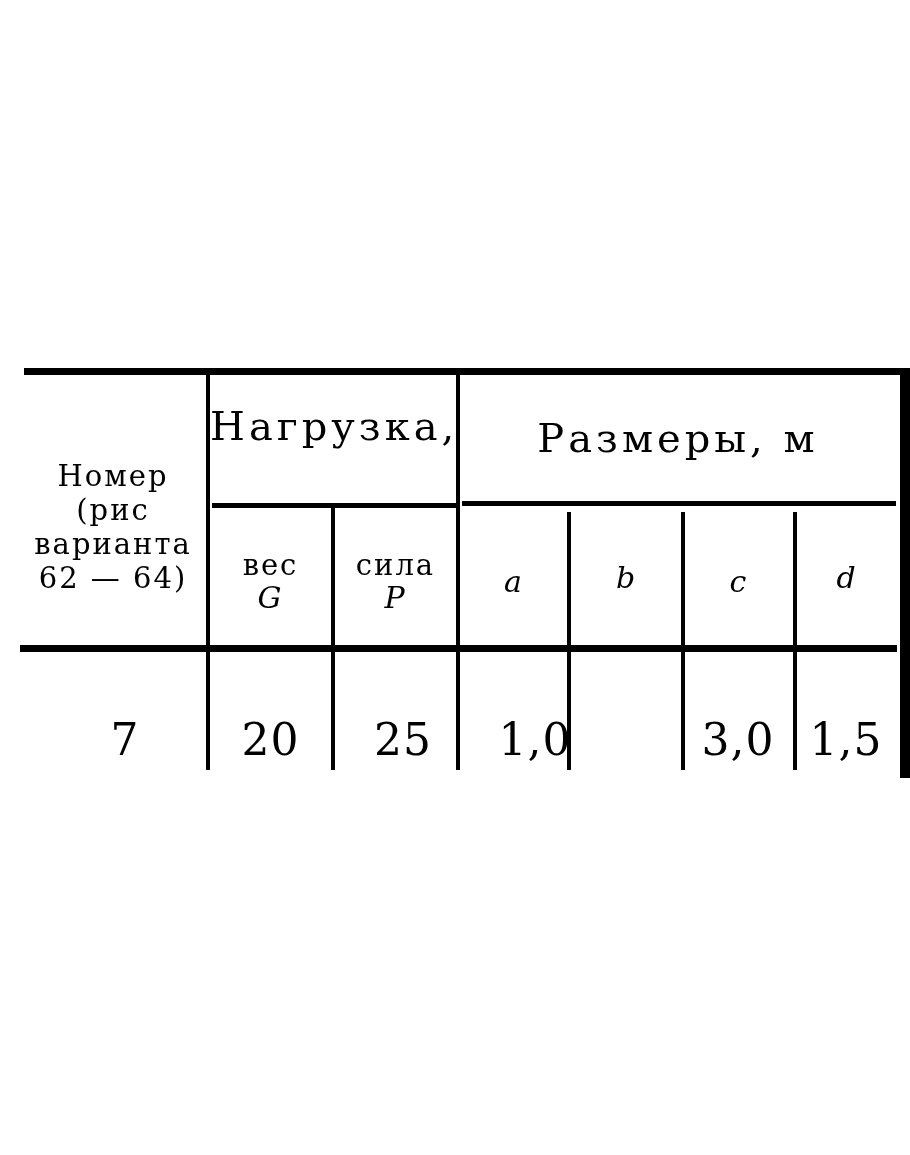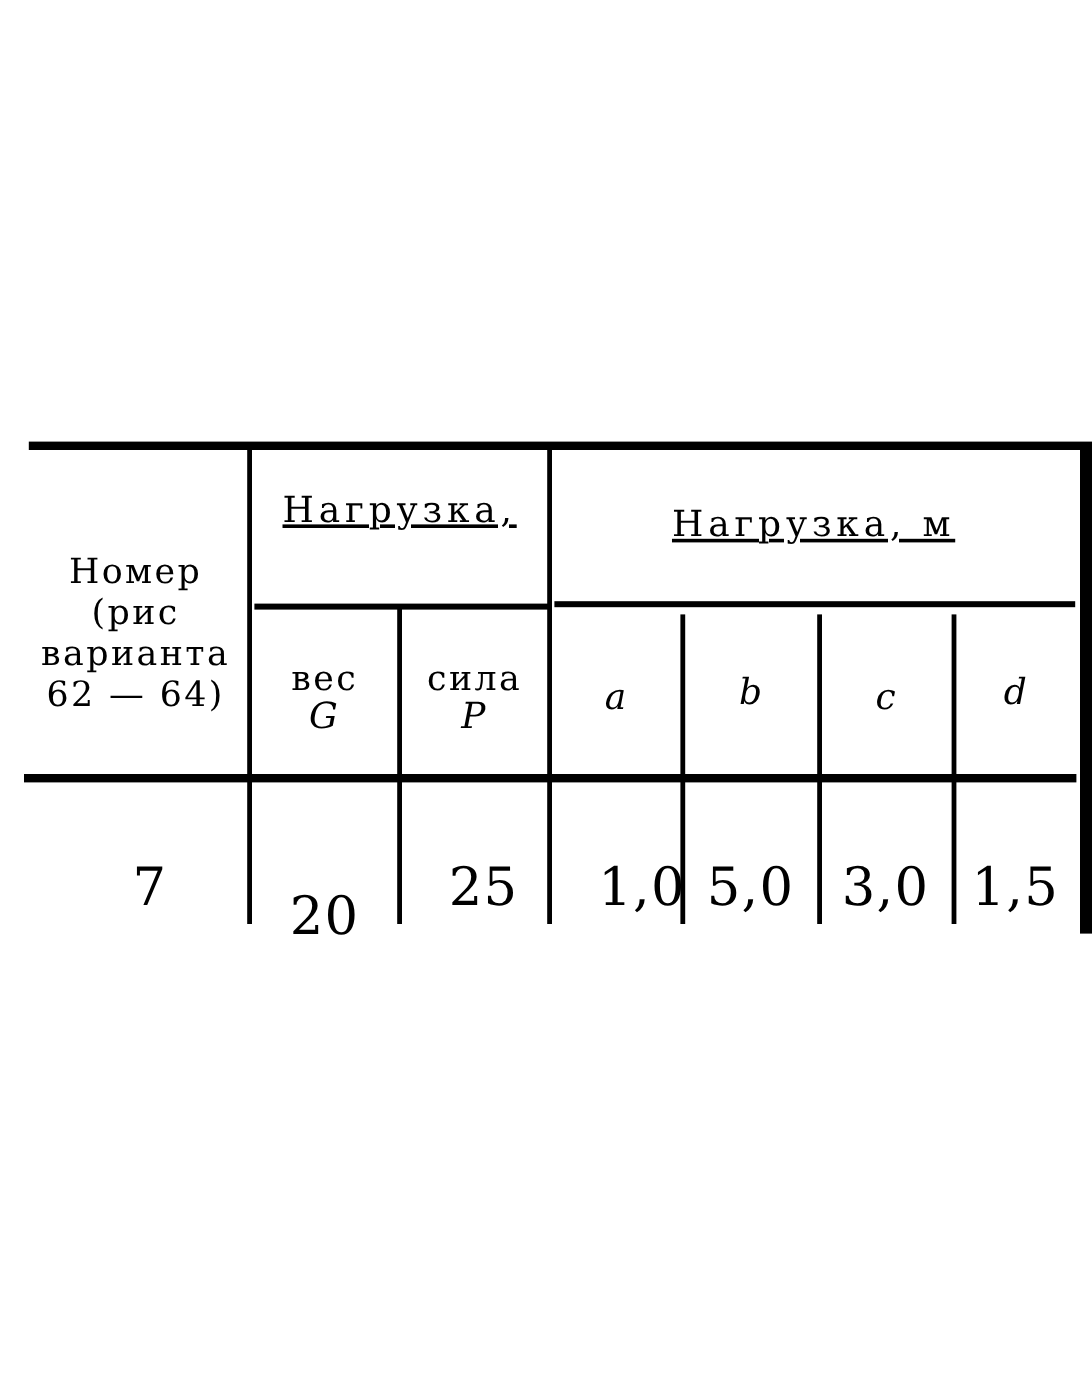--- a/index.html
+++ b/index.html
@@ -29,24 +29,23 @@
     position: absolute;
     text-align: center;
     white-space: nowrap;
   }
   .hdr {
     font-size: 29px;
     line-height: 34px;
     letter-spacing: 2px;
   }
   .hdr-wide {
-    font-size: 30px;
+    font-size: 40px;
     line-height: 36px;
     letter-spacing: 4px;
-    text-decoration: underline;
   }
   .sym {
     font-style: italic;
     font-size: 30px;
     line-height: 32px;
   }
   .num {
     font-size: 44px;
     line-height: 52px;
     letter-spacing: 1px;
@@ -94,38 +93,37 @@
     <div class="cell hdr" style="left:210px; top:548px; width:121px;">
       <div>вес</div>
       <div class="sym">G</div>
     </div>
 
     <div class="cell hdr" style="left:335px; top:548px; width:121px;">
       <div>сила</div>
       <div class="sym">Р</div>
     </div>
 
-    <div class="cell hdr-wide" style="left:460px; top:420px; width:436px;">Нагрузка, м</div>
+    <div class="cell hdr-wide" style="left:460px; top:420px; width:436px;">Размеры, м</div>
 
     <div class="cell sym" style="left:458px; top:566px; width:110px;">a</div>
 
     <div class="cell sym" style="left:570px; top:562px; width:111px;">b</div>
 
     <div class="cell sym" style="left:683px; top:566px; width:110px;">c</div>
 
     <div class="cell sym" style="left:795px; top:562px; width:102px;">d</div>
 
     <div class="cell num" style="left:30px; top:714px; width:190px;">7</div>
 
-    <div class="cell num" style="left:210px; top:714px; width:121px;margin-top:24px;">20</div>
+    <div class="cell num" style="left:210px; top:714px; width:121px;">20</div>
 
     <div class="cell num" style="left:335px; top:714px; width:136px;">25</div>
 
     <div class="cell num" style="left:480px; top:714px; width:110px;">1,0</div>
 
-    <div class="cell num" style="left:570px; top:714px; width:111px;">5,0</div>
 
     <div class="cell num" style="left:683px; top:714px; width:110px;">3,0</div>
 
     <div class="cell num" style="left:795px; top:714px; width:102px;">1,5</div>
 
   </div>
 </div>
 
 </body></html>

